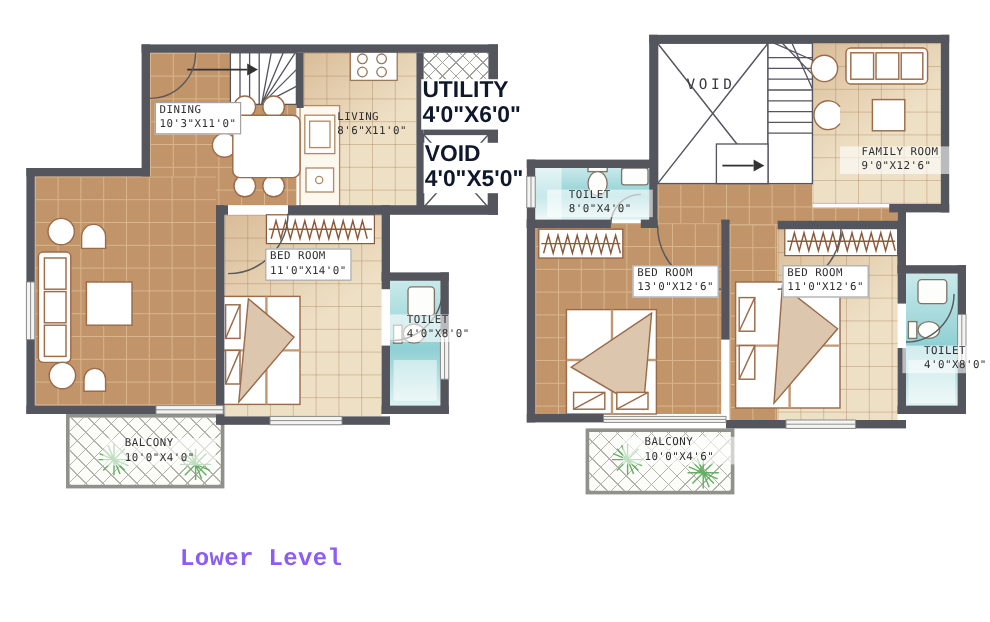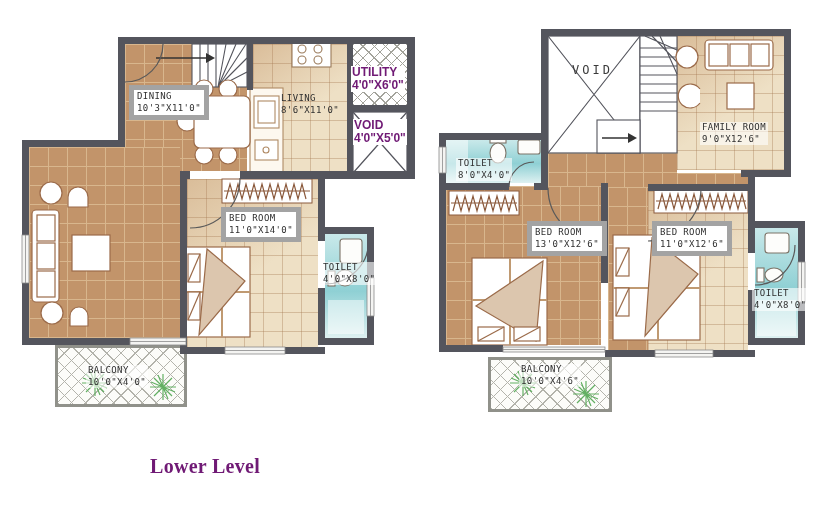--- a/index.html
+++ b/index.html
@@ -21,27 +21,27 @@
        background-image:repeating-linear-gradient(45deg,#b3b3ab 0 1px,transparent 1px 10px),
                         repeating-linear-gradient(-45deg,#b3b3ab 0 1px,transparent 1px 10px);
        border:3px solid #90918a;}
   .crosshatch{background-color:#ffffff;
        background-image:repeating-linear-gradient(45deg,#a3a39b 0 1px,transparent 1px 8px),
                         repeating-linear-gradient(-45deg,#a3a39b 0 1px,transparent 1px 8px);}
   svg.linework{position:absolute;left:0;top:0;z-index:4;pointer-events:none;}
   
   .rlabel{position:absolute;z-index:6;font-family:"DejaVu Sans Mono",monospace;
           font-size:9px;line-height:1.3;letter-spacing:.4px;color:#2f2f2f;white-space:nowrap;}
-  .rlabel.boxed{background:#fff;border:5px solid #a3a3a3;padding:1px 3px;}
-  .rlabel.ghost{background:rgba(255,255,255,.6);padding:0 2px;}
-  .rlabel.bold{font-family:"Liberation Sans",sans-serif;font-weight:bold;font-size:12px;
-               letter-spacing:0;color:#701a75;line-height:1.1;background:#fff;padding:0 1px;}
+  .rlabel.boxed{background:#fff;border:1px solid #a3a3a3;padding:1px 3px;}
+  .rlabel.ghost{background:rgba(255,255,255,.6);padding:0 18px;}
+  .rlabel.bold{font-family:"Liberation Sans",sans-serif;font-weight:bold;font-size:19px;
+               letter-spacing:0;color:#0f172a;line-height:1.1;background:#fff;padding:0 1px;}
   .rlabel.voidlbl{font-size:12px;letter-spacing:3px;color:#3a3a3a;background:transparent;}
-  .caption{position:absolute;z-index:6;font-family:Liberation Serif, serif;
-           font-weight:bold;font-size:20px;color:#701a75;letter-spacing:.3px;}
+  .caption{position:absolute;z-index:6;font-family:Liberation Mono, monospace;
+           font-weight:bold;font-size:20px;color:#8b5cf6;letter-spacing:.3px;}
 </style>
 </head>
 <body>
 
 <div class="stage">
 
   <div class="abs tan" style="left:125px;top:44px;width:122px;height:127px"></div>
   <div class="abs tan" style="left:29px;top:147px;width:151px;height:191px"></div>
   <div class="abs cream" style="left:253px;top:44px;width:94px;height:127px"></div>
   <div class="abs cream" style="left:187px;top:179px;width:131px;height:168px"></div>

